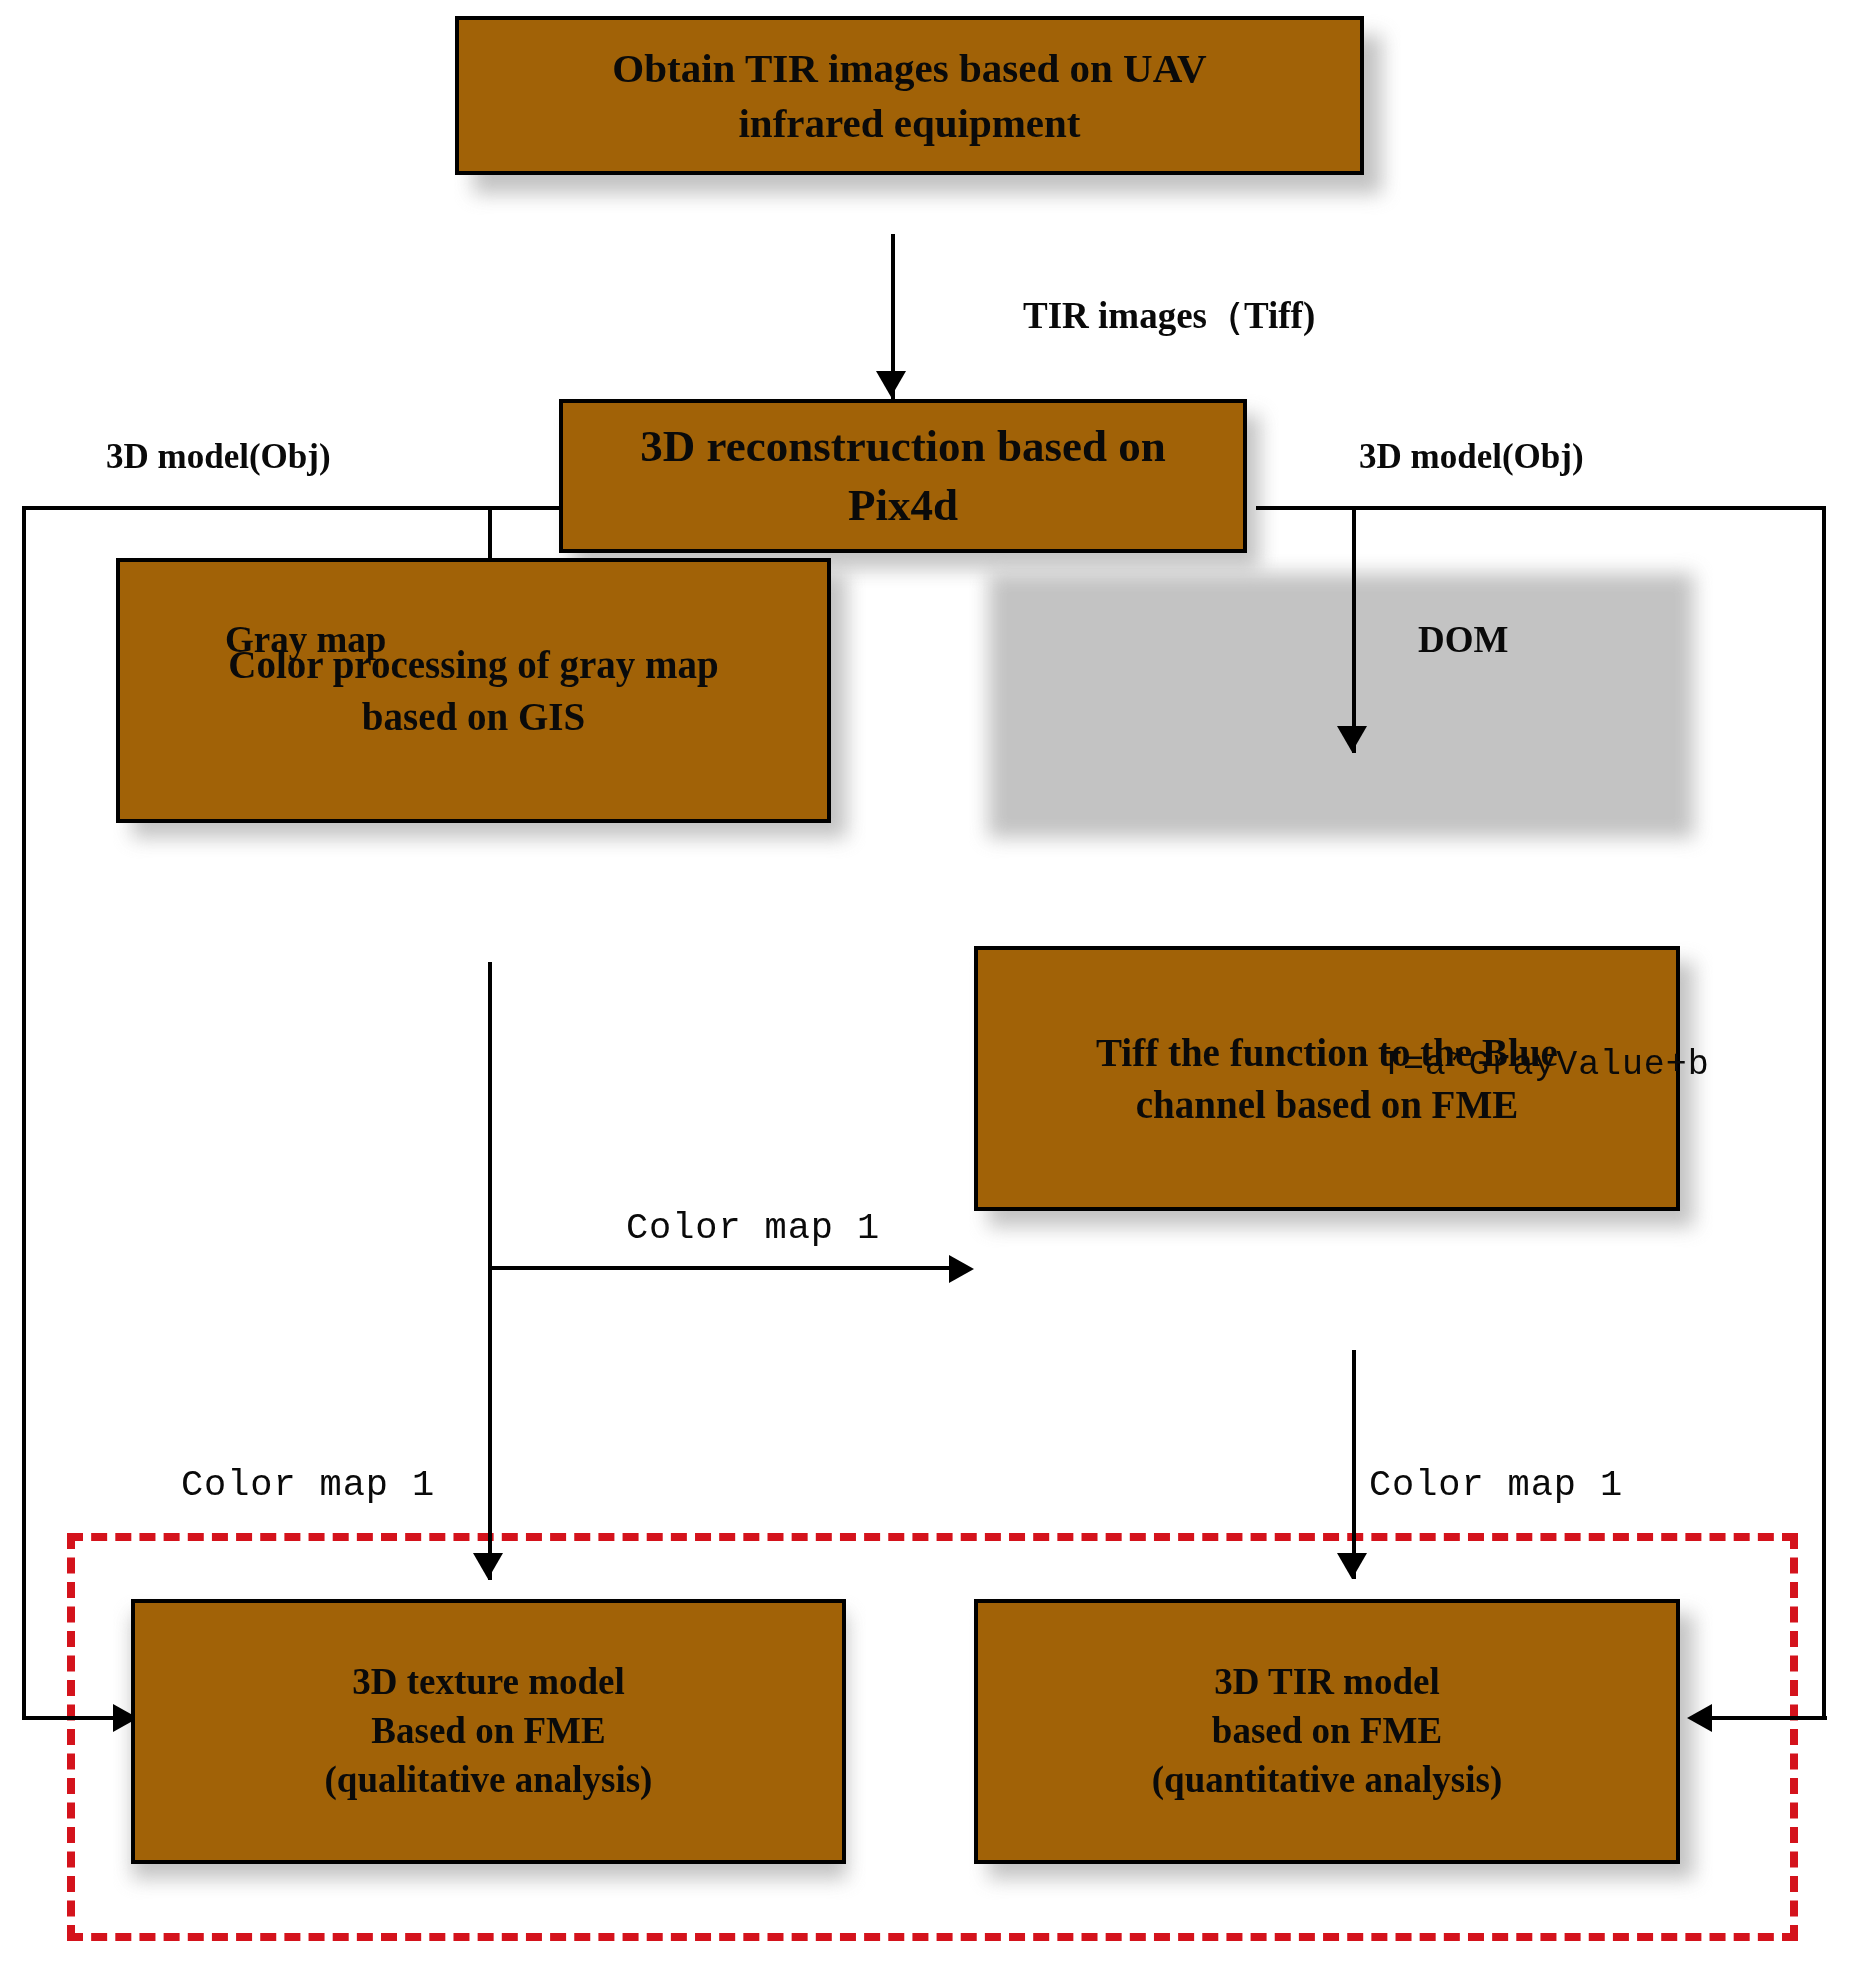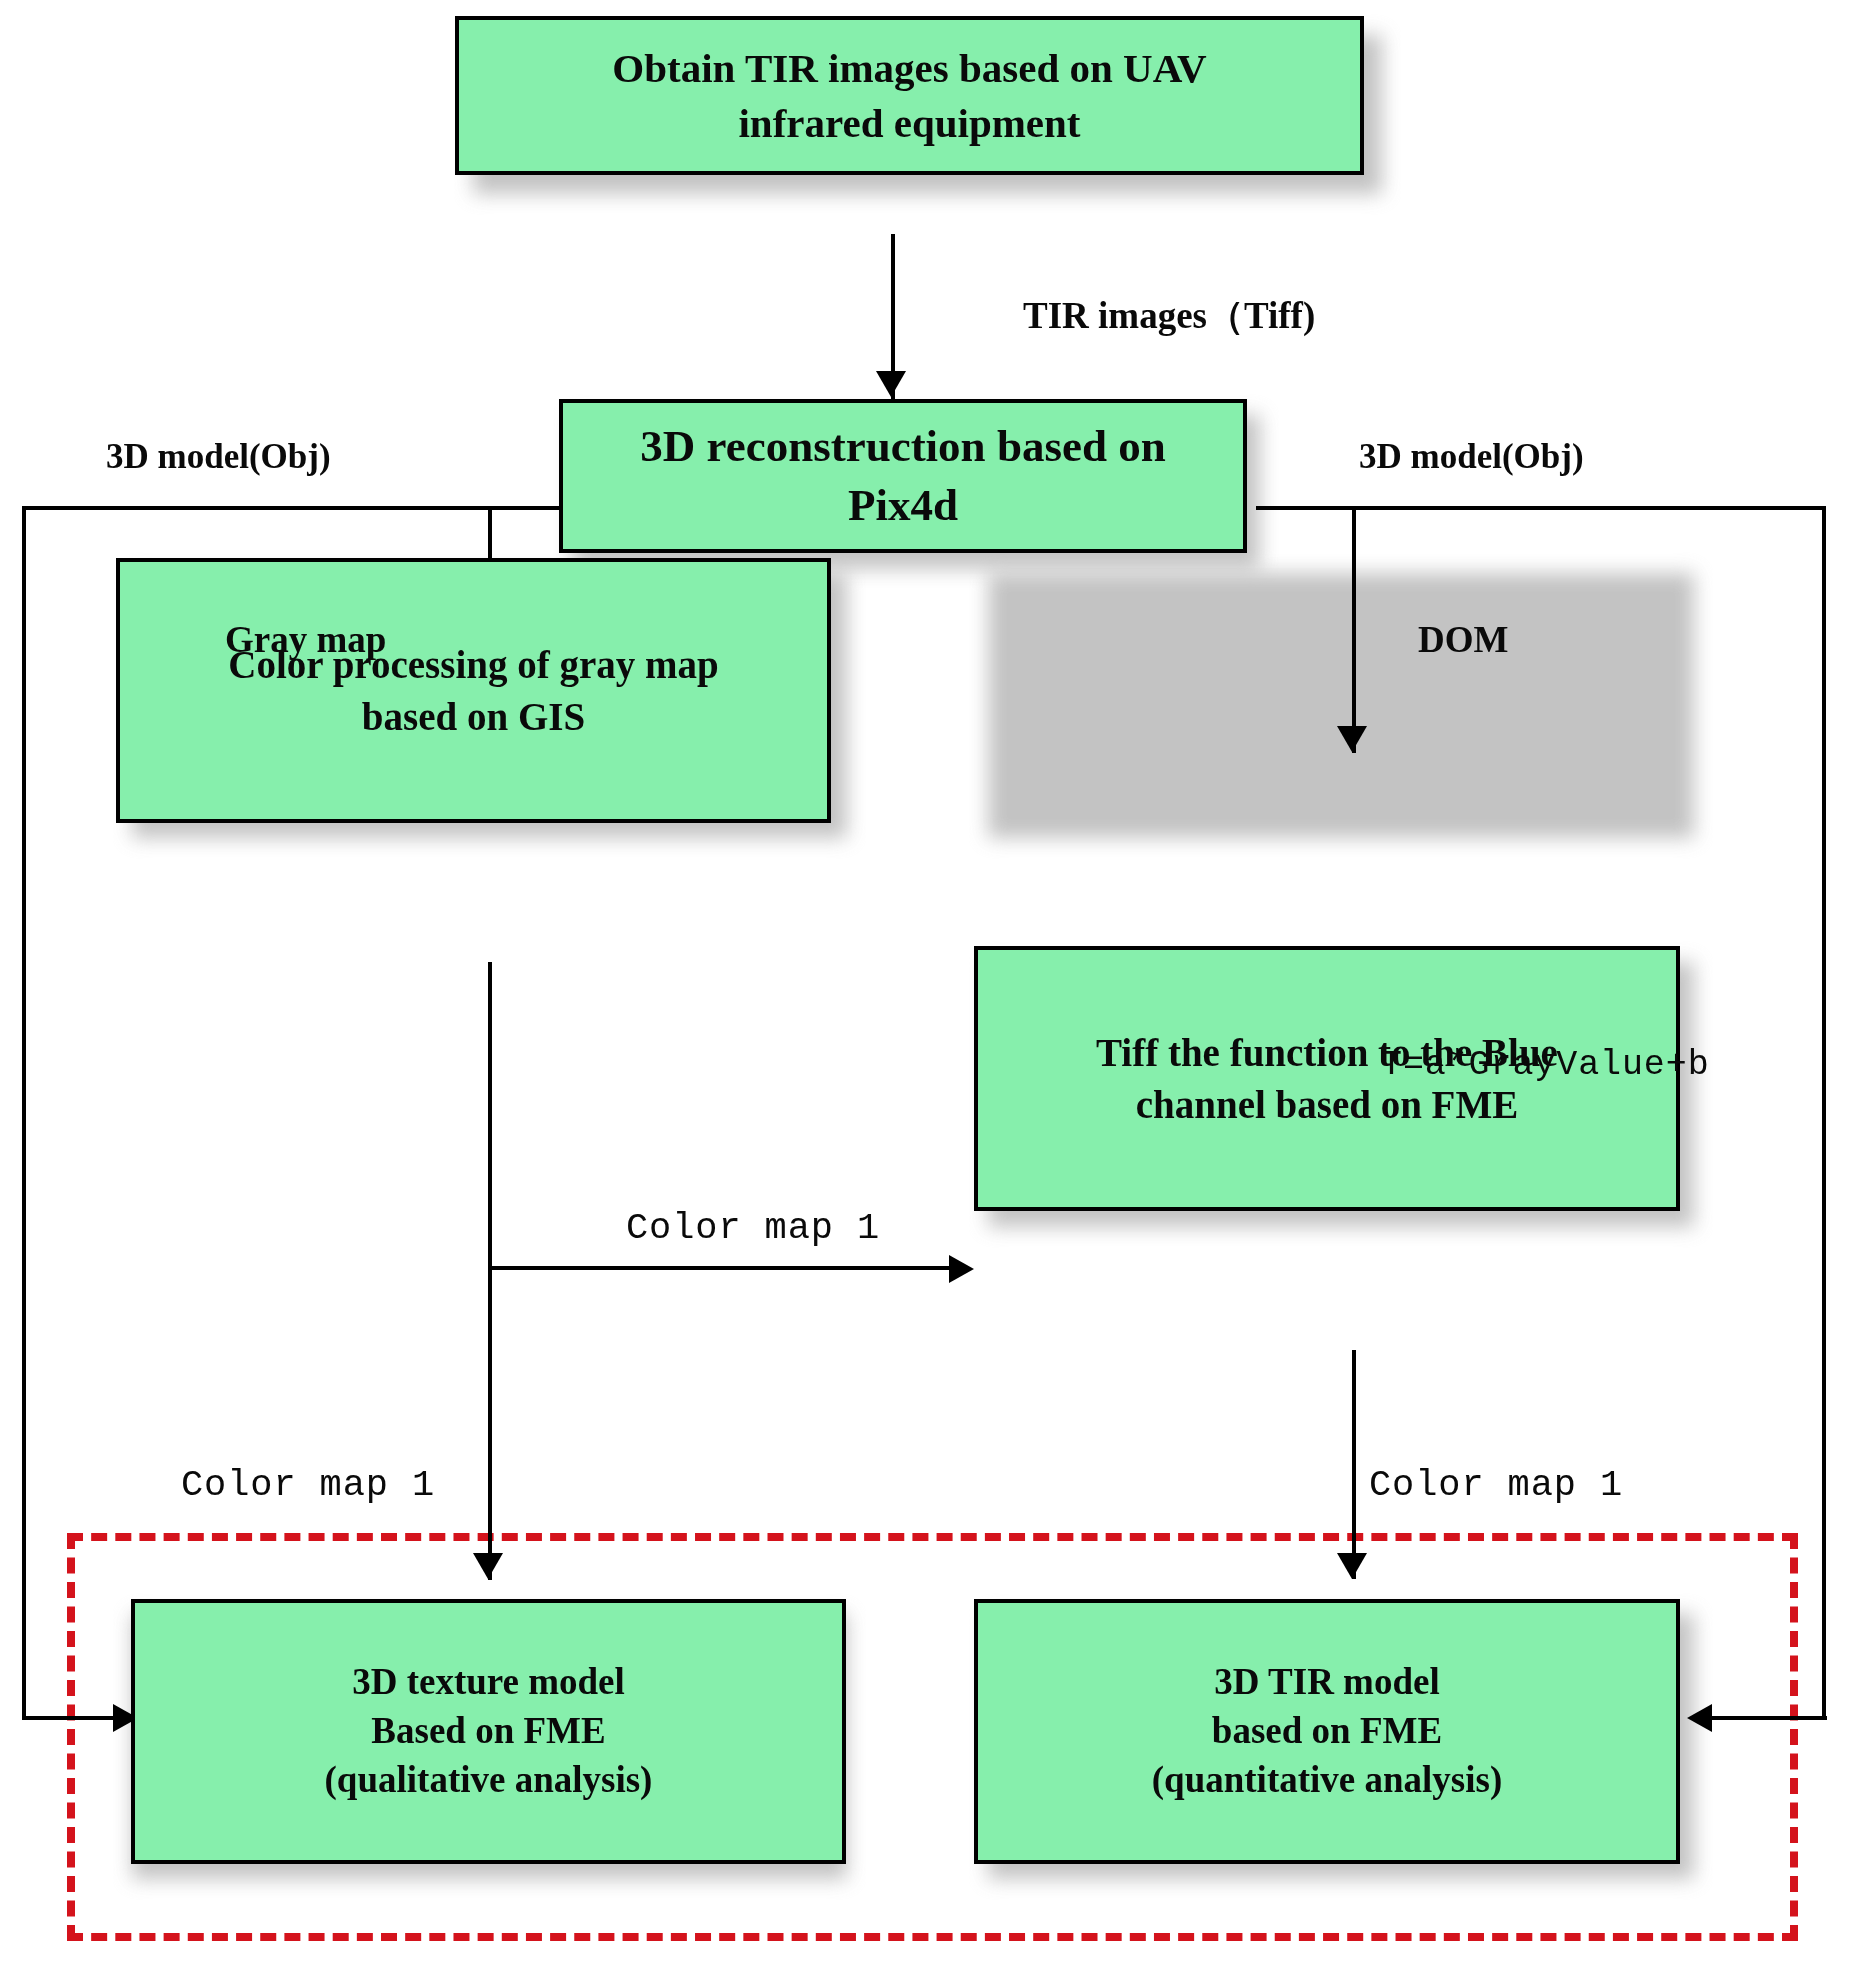--- a/index.html
+++ b/index.html
@@ -2,21 +2,21 @@
 <html style="font-size:14px"><head>
 <meta charset="utf-8">
 <style>
   html,body{margin:0;padding:0;background:#ffffff;}
   body{width:1852px;height:1985px;font-family:"Liberation Serif",serif;}
   #stage{position:relative;width:1852px;height:1985px;overflow:hidden;background:#fff;}
 
   
   .box{
     position:absolute;
-    background:#86efac;
+    background:#a16207;
     border:4.4px solid #000000;
     box-sizing:border-box;
     display:flex;
     align-items:center;
     justify-content:center;
     text-align:center;
     font-family:"Liberation Serif",serif;
     font-weight:bold;
     color:#0a0a0a;
     line-height:1.32;

